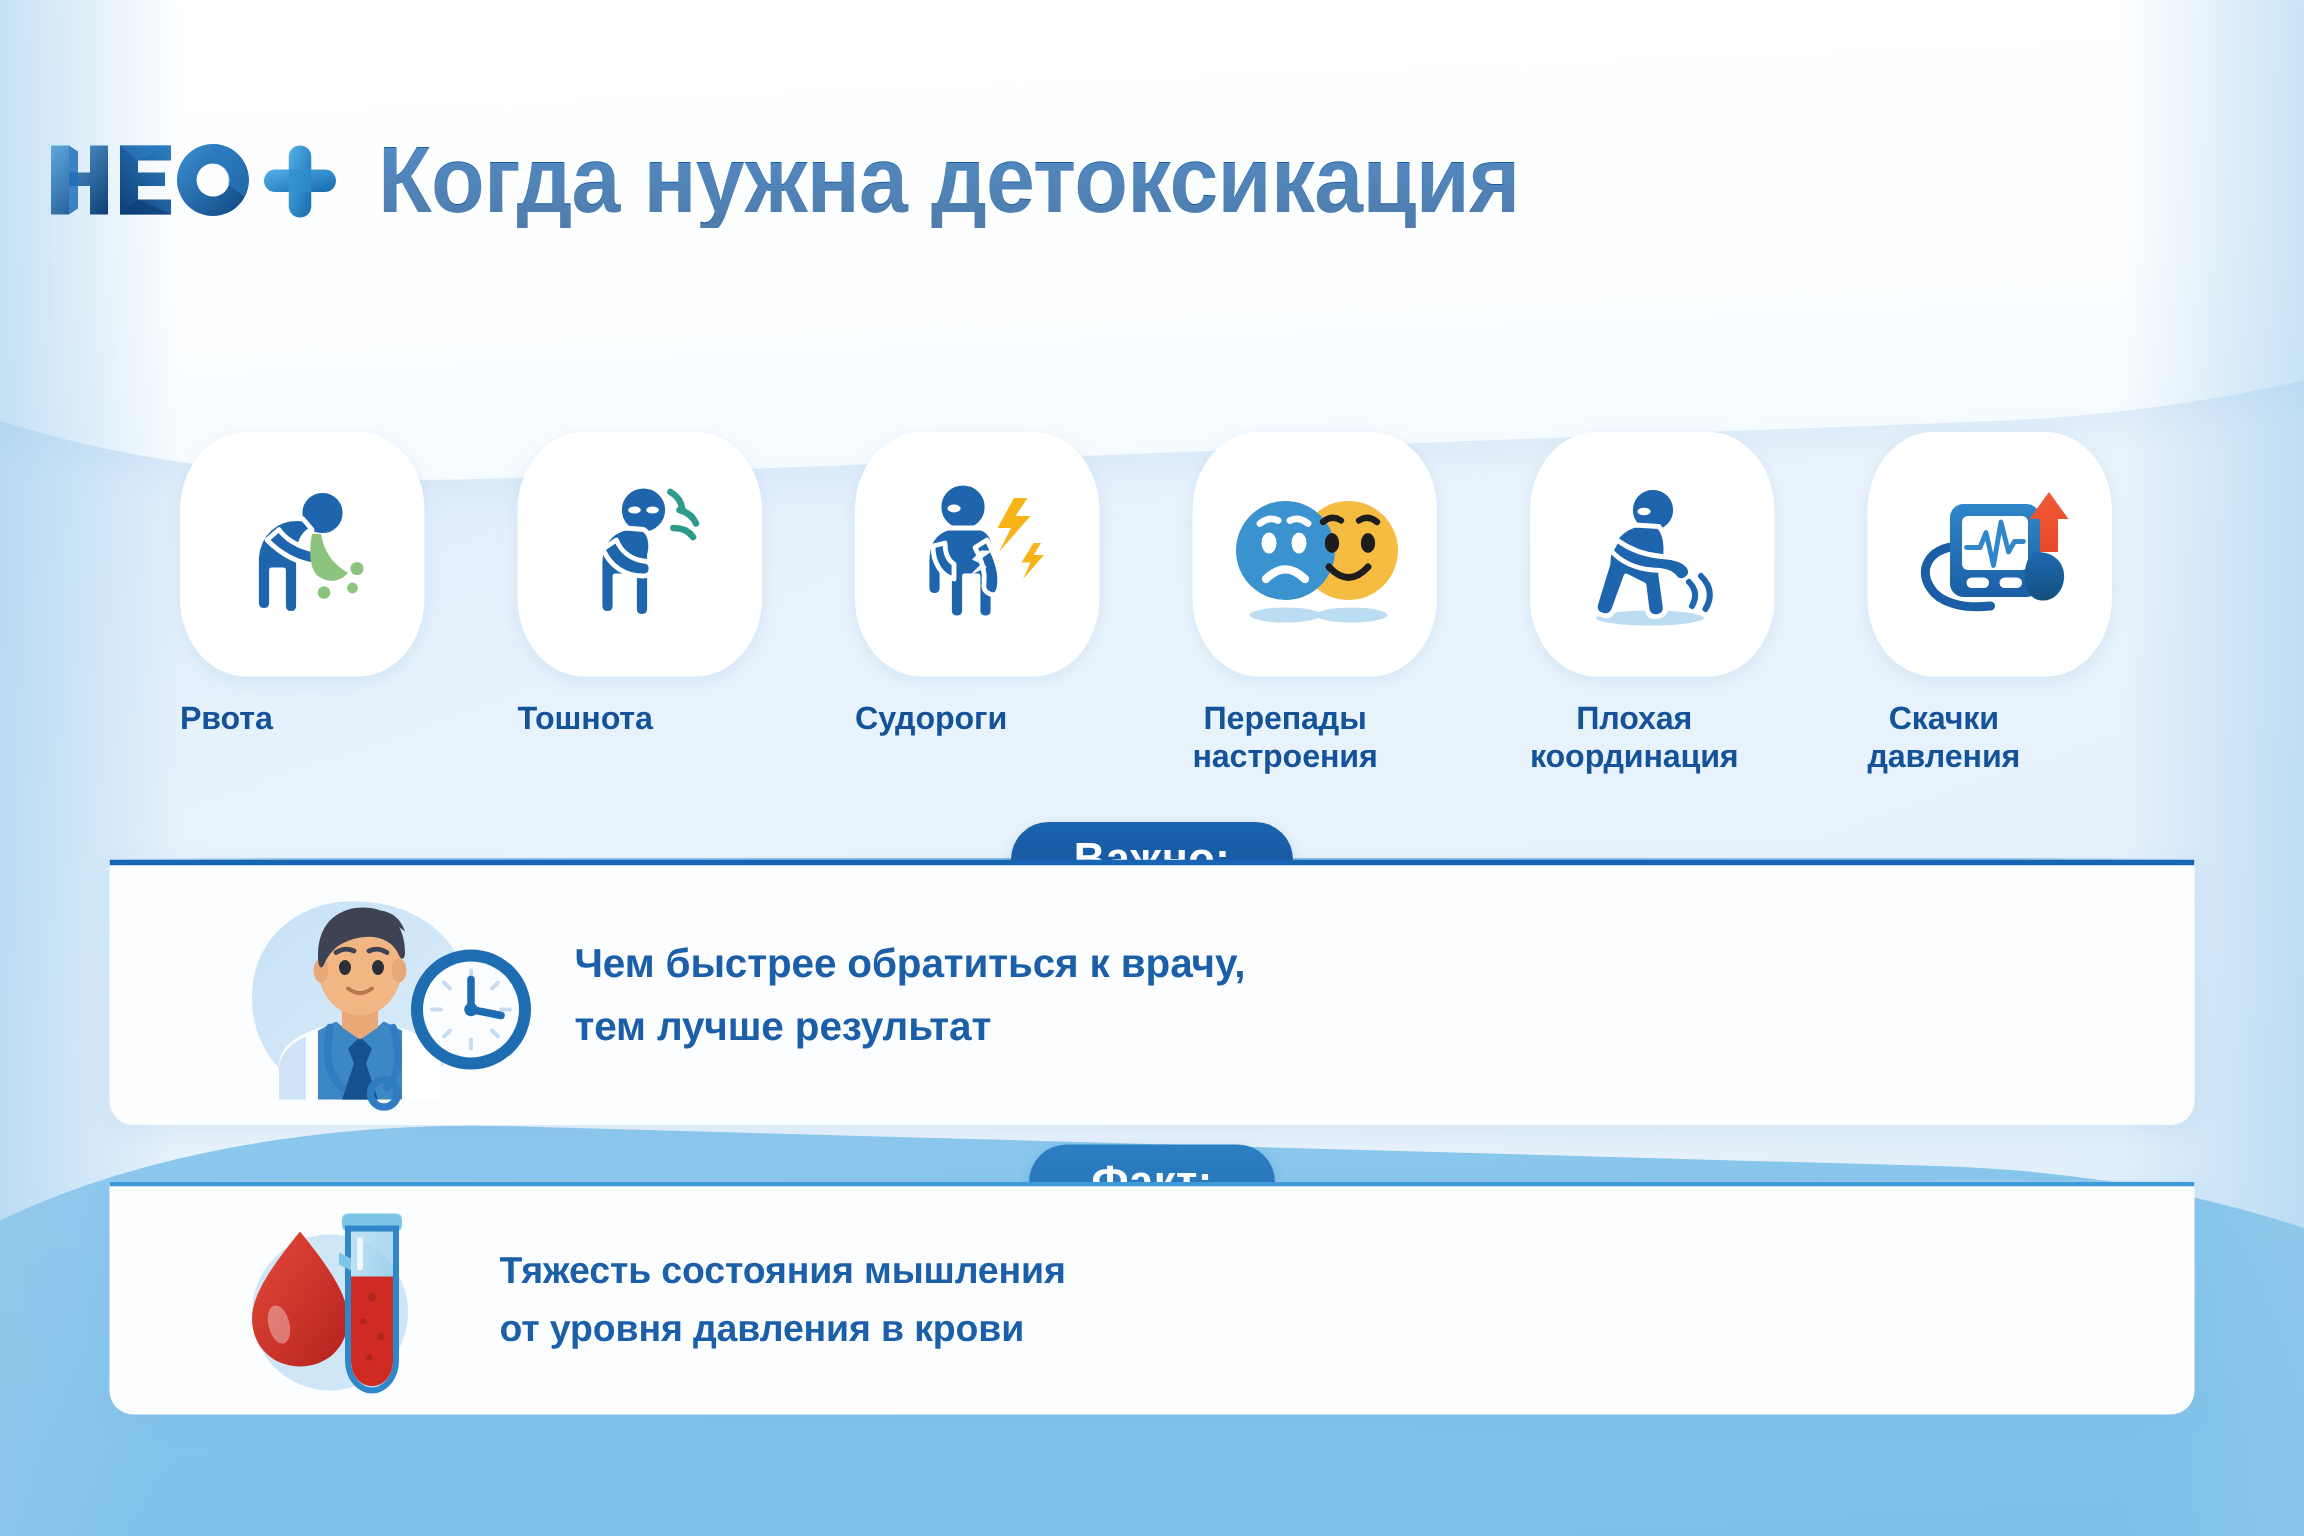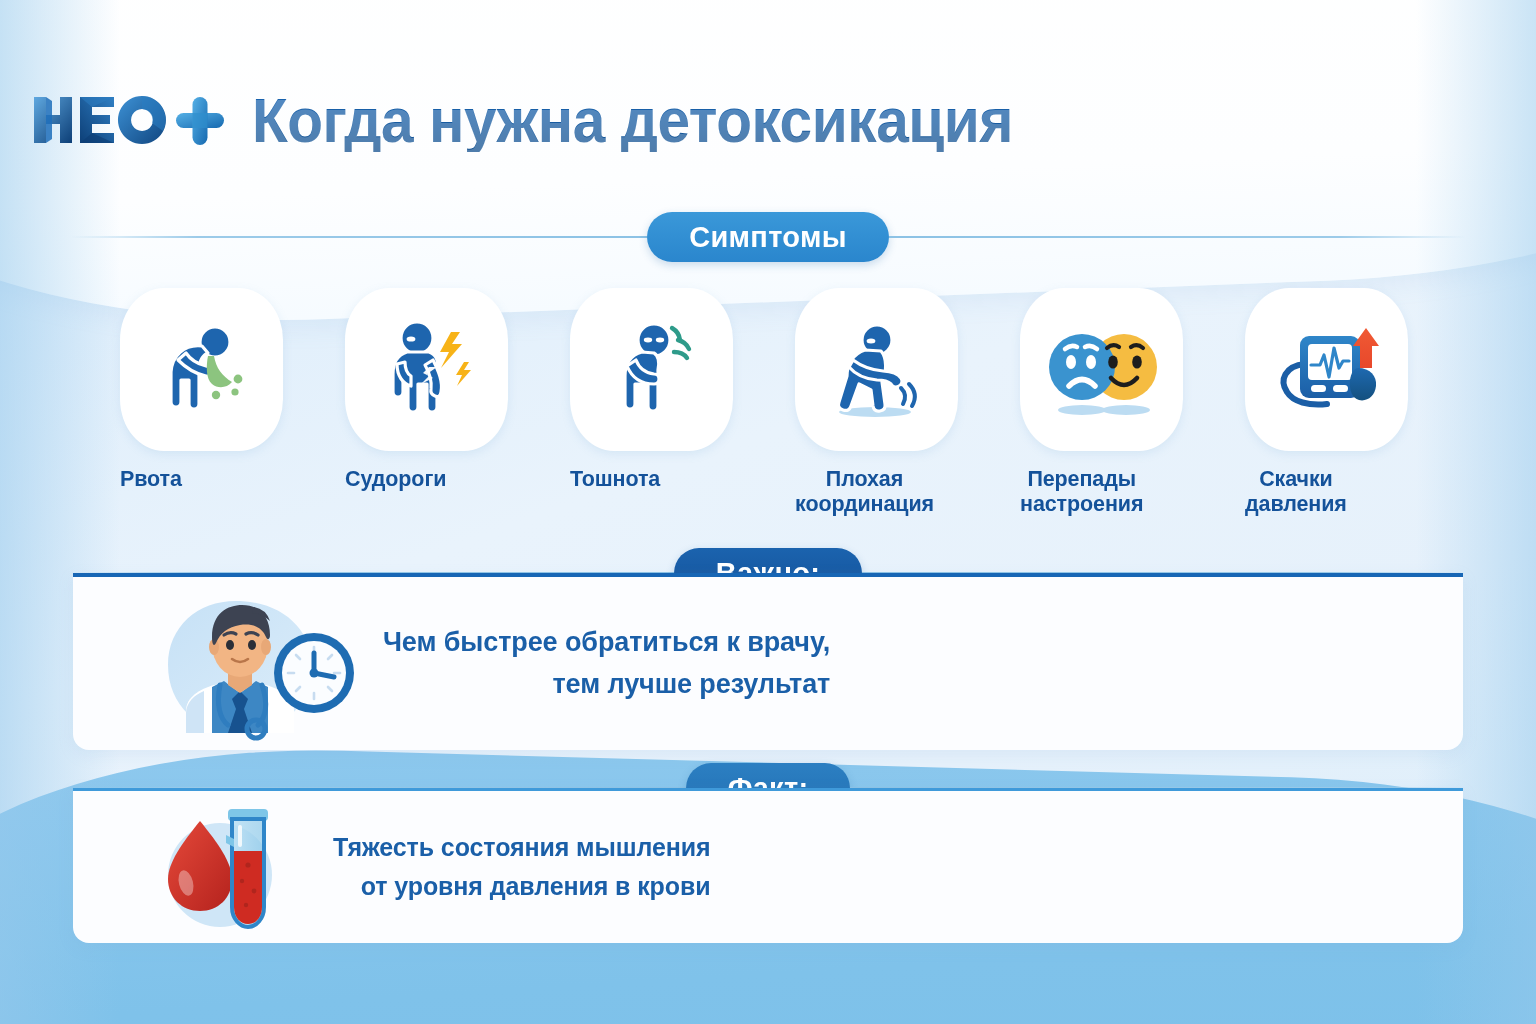--- a/index.html
+++ b/index.html
@@ -100,21 +100,20 @@
     border-radius:0 0 16px 16px;
     box-shadow:0 5px 16px rgba(120,170,215,.13);
   }
   .panel.important{top:573px;height:173px;border-top:4px solid #1766b5;}
   .panel.fact{top:788px;height:152px;border-top:3px solid #3f9ada;}
   .panel-inner{display:flex;align-items:center;height:100%;padding-left:310px;box-sizing:border-box;}
   .panel-text{
     font-family:"Liberation Sans Narrow","Liberation Sans",sans-serif;
     color:#1a5fa8;font-size:27px;font-weight:bold;line-height:1.55;
     letter-spacing:-.1px;
-    text-align:right;
   }
   .panel.fact .panel-text{font-size:25px;}
   .panel-art{position:absolute;display:flex;align-items:center;justify-content:center;}
   .panel.important .panel-art{left:55px;top:8px;width:240px;height:160px;}
   .panel.fact .panel-art{left:55px;top:0px;width:200px;height:152px;}
   .panel.fact .panel-inner{padding-left:260px;}
 </style>
 </head>
 <body>
 
@@ -160,45 +159,62 @@
         <path d="M112 5 a24 24 0 0 1 21 35 L122 32 a11 11 0 0 0 -10 -14 Z" fill="#2a7ec3" opacity=".55"></path>
 
         <rect x="146" y="22" width="48" height="15" rx="7.5" fill="url(#lgP)"></rect>
         <rect x="162.5" y="6" width="15" height="48" rx="7.5" fill="url(#lgP)"></rect>
         <rect x="162.5" y="22" width="15" height="15" fill="#2f8ecd" opacity=".7"></rect>
       </svg>
     </div>
     <div class="title">Когда нужна детоксикация</div>
   </div>
 
-  <div class="section-head" style="top:212px;">
-    <div class="rule"></div>
-    <div class="pill sym">Симптомы</div>
-    <div class="rule right"></div>
-  </div>
 
   <div class="symptom-row">
 
     <div class="symptom">
       <div class="sym-card">
         <svg width="120" height="120" viewBox="0 0 120 120">
           <g fill="#1e65ae" stroke="#ffffff" stroke-width="3.2" stroke-linejoin="round">
             <circle cx="73" cy="32" r="15"></circle>
             <path d="M60 36 C42 34 30 46 29 62 L29 92 Q29 97 34 97 Q39 97 39 92 L39 70 L47 70 L47 94 Q47 99 52 99 Q57 99 57 94 L57 60 C57 50 62 44 66 43 Z"></path>
             <path d="M36 50 C44 58 54 64 64 66 Q69 67 69 62 Q69 57 64 56 C56 54 48 49 44 43 Z"></path>
           </g>
           <g fill="#8cc47f">
             <path d="M72 46 C74 58 80 66 90 72 C85 78 76 79 70 74 C64 69 64 56 66 46 Z"></path>
             <circle cx="96" cy="69" r="4.4"></circle>
             <circle cx="93" cy="82" r="3.6"></circle>
             <circle cx="74" cy="85" r="4.2"></circle>
           </g>
         </svg>
       </div>
       <div class="sym-label">Рвота</div>
+    </div>
+
+    <div class="symptom">
+      <div class="sym-card">
+        <svg width="120" height="120" viewBox="0 0 120 120">
+          <g fill="#1e65ae" stroke="#ffffff" stroke-width="3.2" stroke-linejoin="round">
+            <circle cx="62" cy="30" r="16"></circle>
+            <path d="M50 42 C38 45 33 55 33 66 L33 94 Q33 99 38 99 Q43 99 43 94 L43 74 L56 74 L56 96 Q56 101 61 101 Q66 101 66 96 L66 60 C68 52 66 45 62 43 Z"></path>
+            <path d="M35 56 C40 68 50 74 62 74 Q67 74 67 69 Q67 64 62 64 C54 63 47 58 44 50 Z"></path>
+          </g>
+          <g fill="#ffffff">
+            <ellipse cx="56" cy="30" rx="4.2" ry="2.4"></ellipse>
+            <ellipse cx="68" cy="30" rx="4.2" ry="2.4"></ellipse>
+          </g>
+          <g fill="none" stroke="#2e9b8a" stroke-width="4.4" stroke-linecap="round">
+            <path d="M80 18 q7 4 8 12"></path>
+            <path d="M86 30 q8 2 11 9"></path>
+            <path d="M82 42 q9 0 13 6"></path>
+          </g>
+        </svg>
+      </div>
+      <div class="sym-label">Тошнота</div>
     </div>
 
     <div class="symptom">
       <div class="sym-card">
         <svg width="120" height="120" viewBox="0 0 120 120">
           <g fill="#1e65ae" stroke="#ffffff" stroke-width="3.2" stroke-linejoin="round">
             <circle cx="50" cy="28" r="16"></circle>
             <path d="M40 42 C30 45 26 54 26 64 L26 82 Q26 87 31 87 Q36 87 36 82 L36 72 L41 72 L41 97 Q41 102 46 102 Q51 102 51 97 L51 74 L60 74 L60 97 Q60 102 65 102 Q70 102 70 97 L70 60 C72 50 68 44 62 42 Z"></path>
             <path d="M30 54 C30 66 36 74 44 76 L44 66 C39 63 38 58 38 52 Z"></path>
             <path d="M66 50 C72 62 76 72 74 82 Q73 88 68 86 Q63 84 64 79 C65 71 62 62 58 55 Z"></path>
@@ -207,61 +223,20 @@
           <path d="M62 57 L56 63 L62 66 L54 74 L66 68 L60 64 L70 57 Z" fill="#ffffff" opacity=".95"></path>
           <g fill="#f7b318">
             <path d="M84 22 L73 42 L82 42 L74 58 L95 34 L85 34 L93 22 Z"></path>
             <path d="M97 52 L89 65 L95 65 L90 76 L104 60 L97 60 L102 52 Z"></path>
           </g>
         </svg>
       </div>
       <div class="sym-label">Судороги</div>
     </div>
 
-    <div class="symptom">
-      <div class="sym-card">
-        <svg width="120" height="120" viewBox="0 0 120 120">
-          <g fill="#1e65ae" stroke="#ffffff" stroke-width="3.2" stroke-linejoin="round">
-            <circle cx="62" cy="30" r="16"></circle>
-            <path d="M50 42 C38 45 33 55 33 66 L33 94 Q33 99 38 99 Q43 99 43 94 L43 74 L56 74 L56 96 Q56 101 61 101 Q66 101 66 96 L66 60 C68 52 66 45 62 43 Z"></path>
-            <path d="M35 56 C40 68 50 74 62 74 Q67 74 67 69 Q67 64 62 64 C54 63 47 58 44 50 Z"></path>
-          </g>
-          <g fill="#ffffff">
-            <ellipse cx="56" cy="30" rx="4.2" ry="2.4"></ellipse>
-            <ellipse cx="68" cy="30" rx="4.2" ry="2.4"></ellipse>
-          </g>
-          <g fill="none" stroke="#2e9b8a" stroke-width="4.4" stroke-linecap="round">
-            <path d="M80 18 q7 4 8 12"></path>
-            <path d="M86 30 q8 2 11 9"></path>
-            <path d="M82 42 q9 0 13 6"></path>
-          </g>
-        </svg>
-      </div>
-      <div class="sym-label">Тошнота</div>
-    </div>
-
-
-    <div class="symptom">
-      <div class="sym-card">
-        <svg width="120" height="120" viewBox="0 0 120 120">
-          <ellipse cx="58" cy="102" rx="36" ry="5" fill="#bcdcf2"></ellipse>
-          <g fill="#1e65ae" stroke="#ffffff" stroke-width="3.2" stroke-linejoin="round">
-            <circle cx="60" cy="30" r="15"></circle>
-            <path d="M48 40 C36 44 30 54 30 66 L22 92 Q20 98 26 100 Q32 102 34 96 L42 74 L54 80 L56 96 Q57 102 63 101 Q69 100 68 94 L65 72 C70 62 70 48 64 41 Z"></path>
-            <path d="M36 50 C44 56 54 60 66 61 Q80 62 84 68 Q87 73 82 76 Q77 79 74 74 Q70 70 60 70 C48 69 38 64 32 57 Z"></path>
-          </g>
-          <ellipse cx="54" cy="31" rx="4.4" ry="2.5" fill="#ffffff"></ellipse>
-          <g fill="none" stroke="#1e65ae" stroke-width="4" stroke-linecap="round">
-            <path d="M84 78 q7 7 2 16"></path>
-            <path d="M92 74 q10 10 3 22"></path>
-          </g>
-        </svg>
-      </div>
-      <div class="sym-label">Плохая<br>координация</div>
-    </div>
 
     <div class="symptom">
       <div class="sym-card">
         <svg width="128" height="120" viewBox="0 0 128 120">
           <ellipse cx="44" cy="100" rx="24" ry="5" fill="#bcdcf2"></ellipse>
           <ellipse cx="88" cy="100" rx="24" ry="5" fill="#bcdcf2"></ellipse>
           <circle cx="86" cy="57" r="33" fill="#f5bc41"></circle>
           <circle cx="44" cy="57" r="33" fill="#3a93cf"></circle>
           <g fill="#ffffff">
             <ellipse cx="33" cy="52" rx="5" ry="7"></ellipse>
@@ -277,20 +252,39 @@
             <ellipse cx="99" cy="52" rx="4.8" ry="6.6"></ellipse>
           </g>
           <path d="M73 68 q13 14 26 0" fill="none" stroke="#1d1d1d" stroke-width="4.6" stroke-linecap="round"></path>
           <g fill="none" stroke="#1d1d1d" stroke-width="4.2" stroke-linecap="round">
             <path d="M69 38 q6 -5 12 -1"></path>
             <path d="M93 37 q6 -4 12 1"></path>
           </g>
         </svg>
       </div>
       <div class="sym-label">Перепады<br>настроения</div>
+    </div>
+
+    <div class="symptom">
+      <div class="sym-card">
+        <svg width="120" height="120" viewBox="0 0 120 120">
+          <ellipse cx="58" cy="102" rx="36" ry="5" fill="#bcdcf2"></ellipse>
+          <g fill="#1e65ae" stroke="#ffffff" stroke-width="3.2" stroke-linejoin="round">
+            <circle cx="60" cy="30" r="15"></circle>
+            <path d="M48 40 C36 44 30 54 30 66 L22 92 Q20 98 26 100 Q32 102 34 96 L42 74 L54 80 L56 96 Q57 102 63 101 Q69 100 68 94 L65 72 C70 62 70 48 64 41 Z"></path>
+            <path d="M36 50 C44 56 54 60 66 61 Q80 62 84 68 Q87 73 82 76 Q77 79 74 74 Q70 70 60 70 C48 69 38 64 32 57 Z"></path>
+          </g>
+          <ellipse cx="54" cy="31" rx="4.4" ry="2.5" fill="#ffffff"></ellipse>
+          <g fill="none" stroke="#1e65ae" stroke-width="4" stroke-linecap="round">
+            <path d="M84 78 q7 7 2 16"></path>
+            <path d="M92 74 q10 10 3 22"></path>
+          </g>
+        </svg>
+      </div>
+      <div class="sym-label">Плохая<br>координация</div>
     </div>
 
     <div class="symptom">
       <div class="sym-card">
         <svg width="120" height="120" viewBox="0 0 120 120">
           <defs>
             <linearGradient id="bpBody" x1="0" y1="0" x2="0" y2="1">
               <stop offset="0" stop-color="#2f86c9"></stop>
                 <stop offset="1" stop-color="#1b5ea6"></stop>
             </linearGradient>

